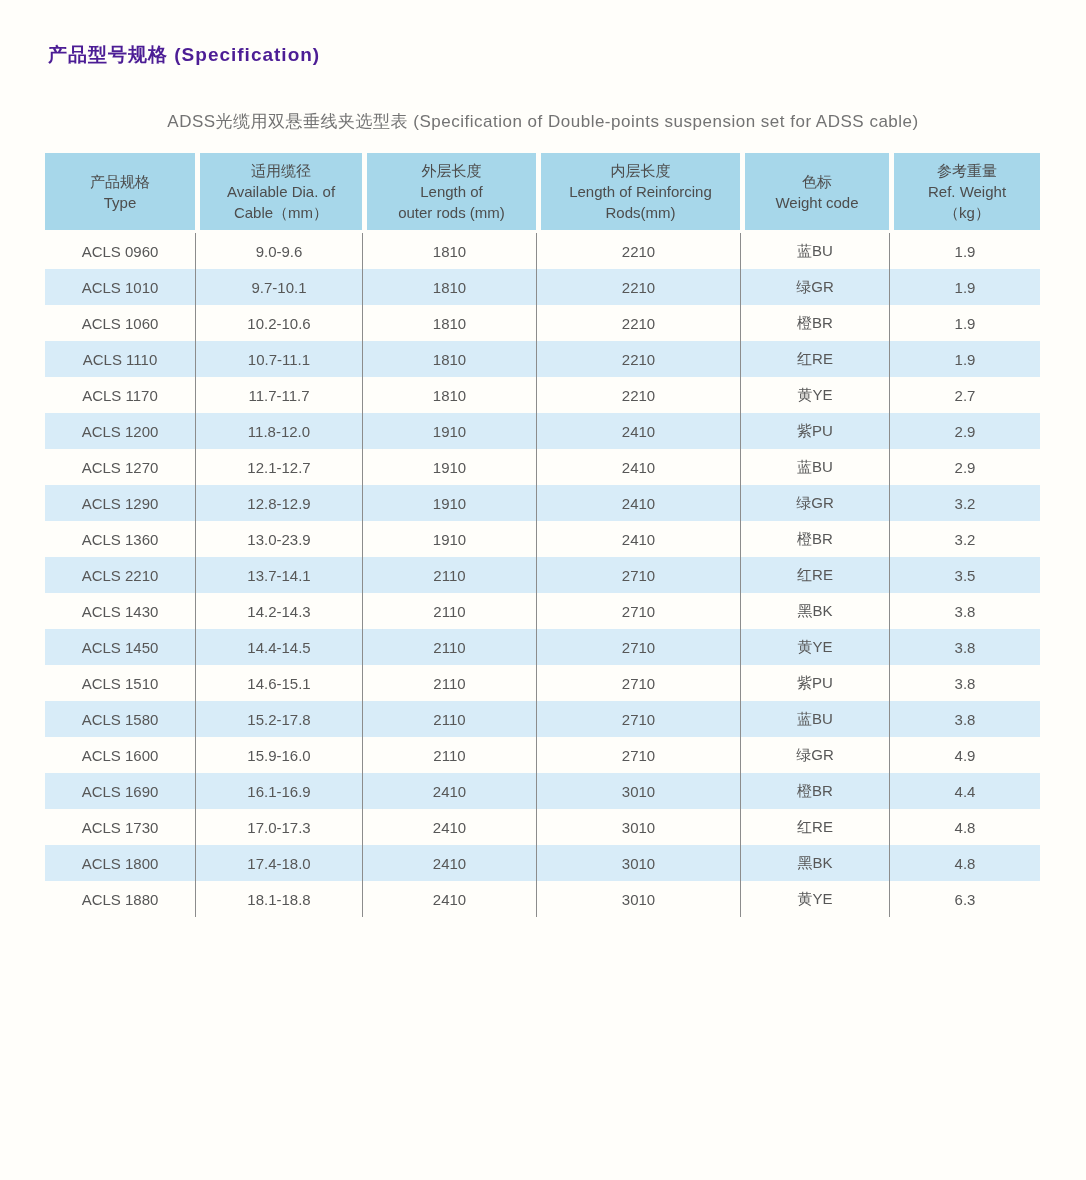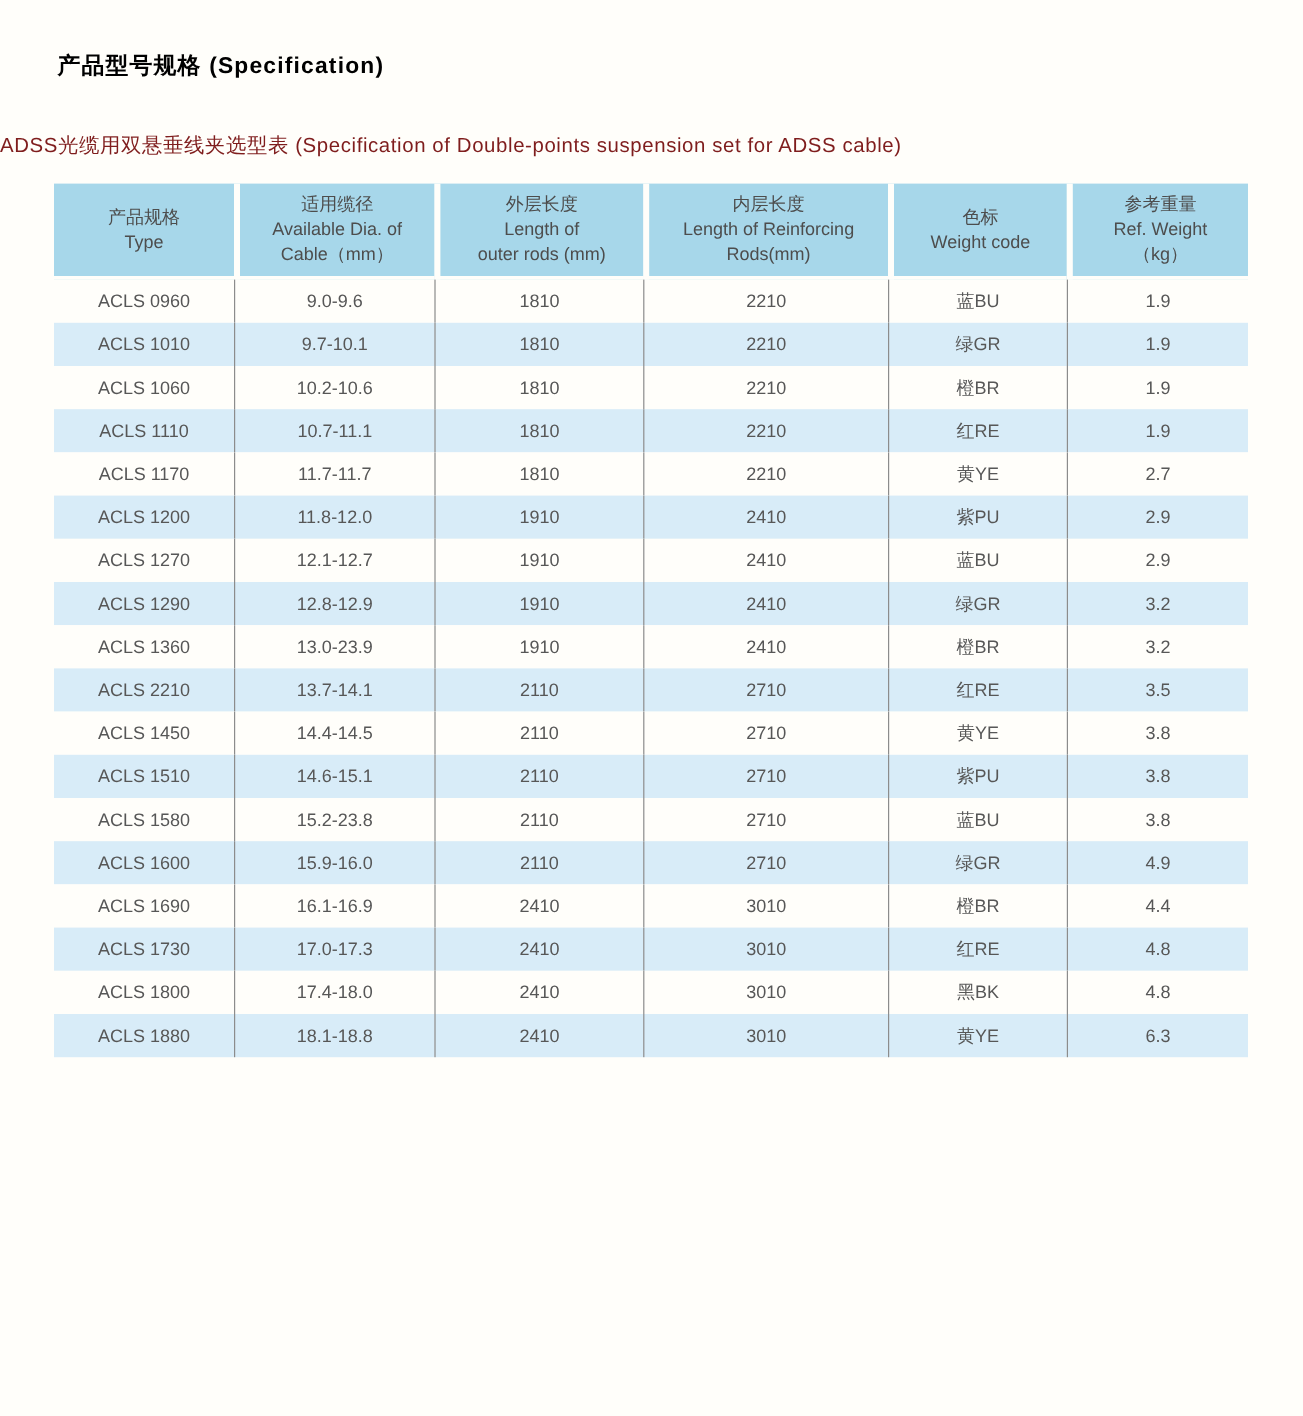--- a/index.html
+++ b/index.html
@@ -14,31 +14,31 @@
     height: 1180px;
     background: #fffefa;
     overflow: hidden;
   }
   .title {
     position: absolute;
     left: 48px;
     top: 42px;
     font-size: 19px;
     font-weight: bold;
-    color: #000000;
+    color: #4c1d95;
     letter-spacing: 1px;
   }
   .subtitle {
     position: absolute;
     left: 0;
     top: 110px;
     width: 100%;
-    text-align: left;
+    text-align: center;
     font-size: 17px;
-    color: #7f1d1d;
+    color: #737373;
     letter-spacing: 0.5px;
   }
   table.spec {
     position: absolute;
     left: 45px;
     top: 153px;
     width: 995px;
     table-layout: fixed;
     border-collapse: separate;
     border-spacing: 0;
@@ -195,38 +195,46 @@
         </tr>
         <tr>
           <td>ACLS 2210</td>
           <td>13.7-14.1</td>
           <td>2110</td>
           <td>2710</td>
           <td>红RE</td>
           <td>3.5</td>
         </tr>
         <tr>
+          <td>ACLS 1430</td>
+          <td>14.2-14.3</td>
+          <td>2110</td>
+          <td>2710</td>
+          <td>黑BK</td>
+          <td>3.8</td>
+        </tr>
+        <tr>
           <td>ACLS 1450</td>
           <td>14.4-14.5</td>
           <td>2110</td>
           <td>2710</td>
           <td>黄YE</td>
           <td>3.8</td>
         </tr>
         <tr>
           <td>ACLS 1510</td>
           <td>14.6-15.1</td>
           <td>2110</td>
           <td>2710</td>
           <td>紫PU</td>
           <td>3.8</td>
         </tr>
         <tr>
           <td>ACLS 1580</td>
-          <td>15.2-23.8</td>
+          <td>15.2-17.8</td>
           <td>2110</td>
           <td>2710</td>
           <td>蓝BU</td>
           <td>3.8</td>
         </tr>
         <tr>
           <td>ACLS 1600</td>
           <td>15.9-16.0</td>
           <td>2110</td>
           <td>2710</td>

